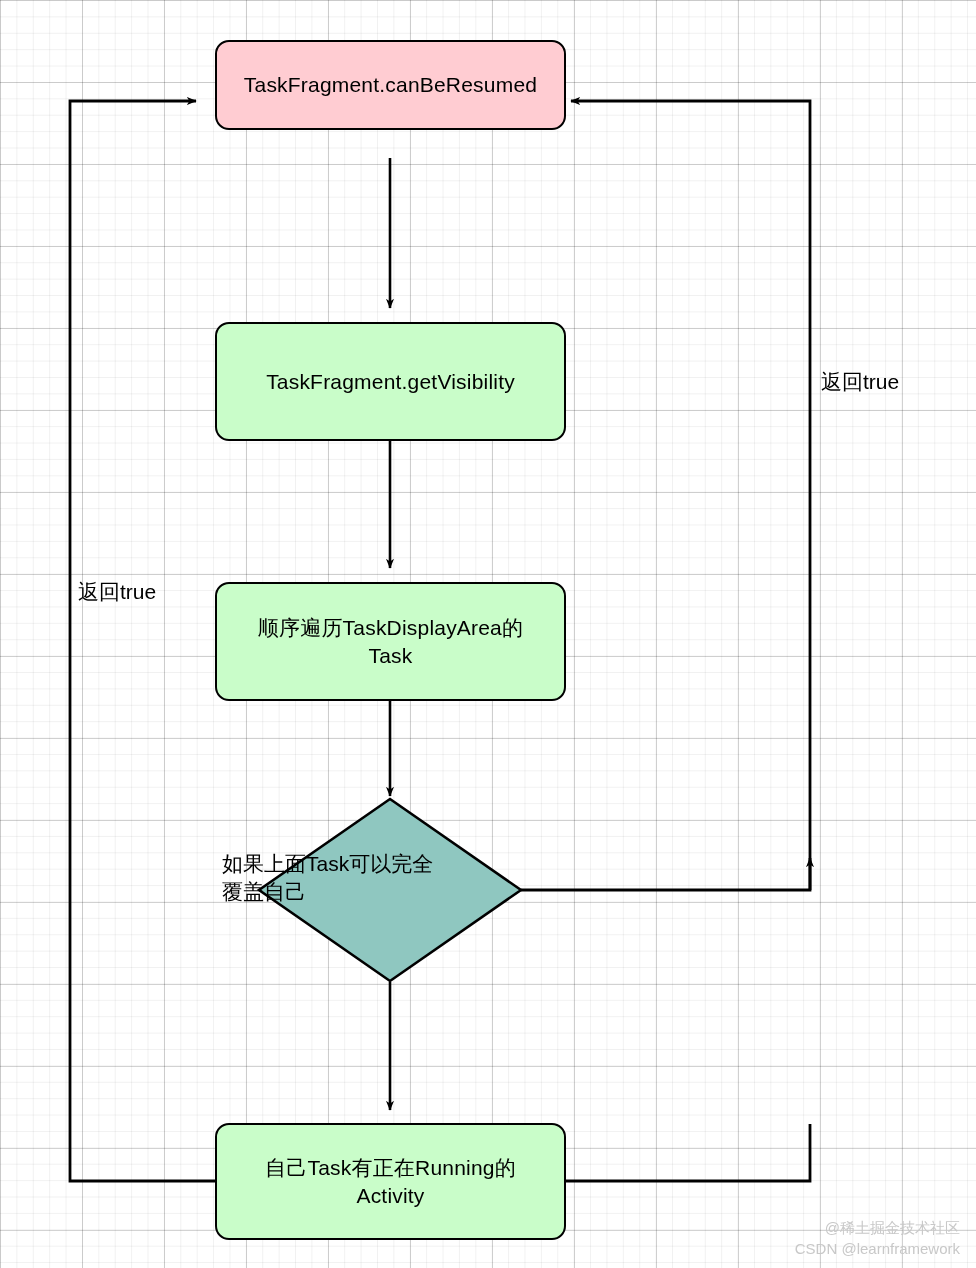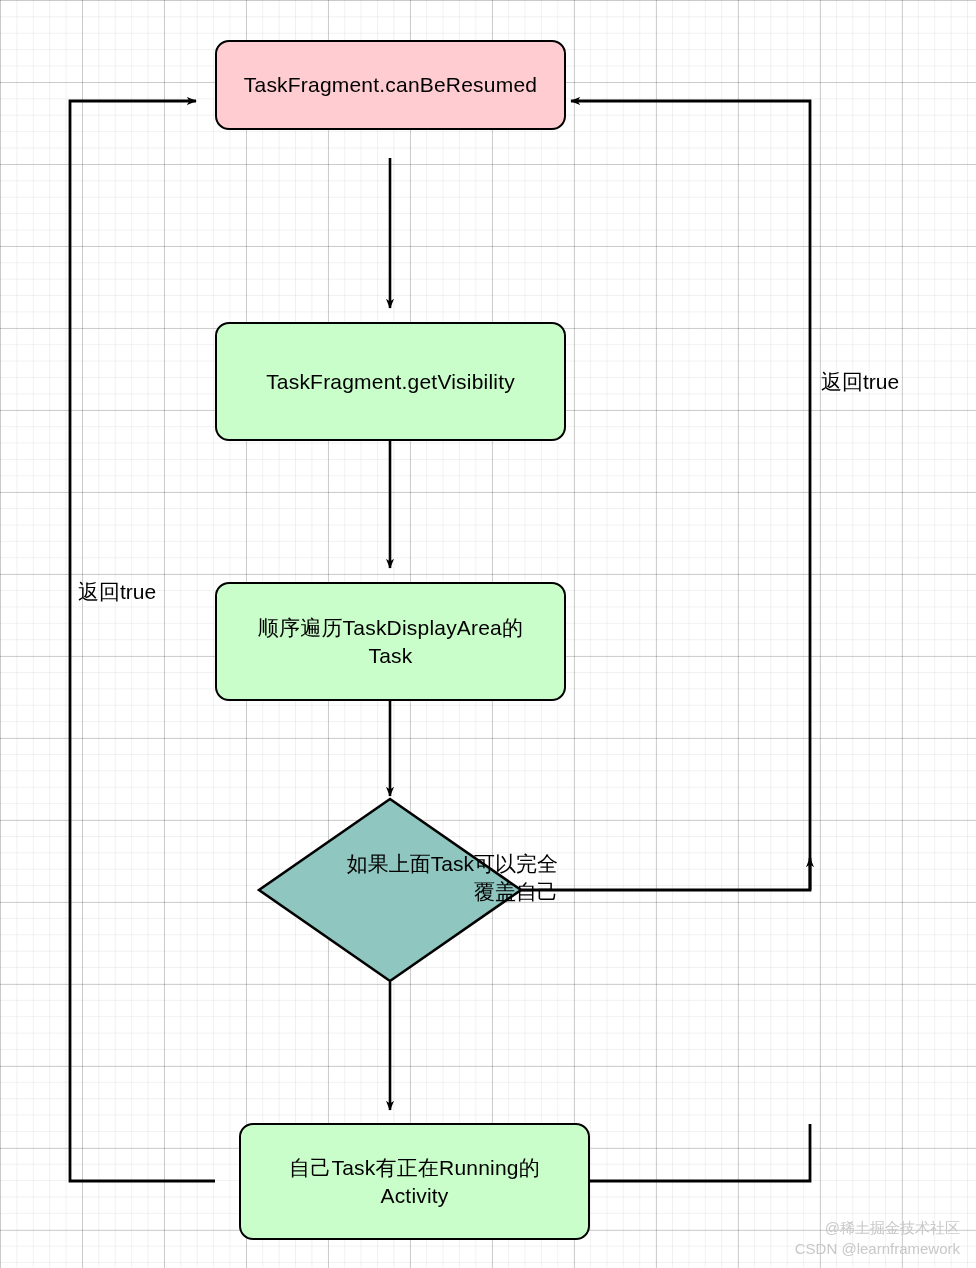--- a/index.html
+++ b/index.html
@@ -64,21 +64,21 @@
     left: 0; top: 0;
     width: 264px;
     height: 184px;
     overflow: visible;
   }
   .decision-label {
     position: absolute;
     left: -36px;
     top: 52px;
     width: 336px;
-    text-align: right;
+    text-align: left;
     font-size: 21px;
     line-height: 1.32;
     color: #000000;
     white-space: pre-line;
   }
   .edge-label {
     position: absolute;
     font-size: 21px;
     color: #000000;
     white-space: nowrap;
@@ -137,21 +137,21 @@
   </div>
 
   <div id="decision-wrap">
     <svg viewBox="0 0 264 184">
       <polygon points="132,1 263,92 132,183 1,92" fill="#8fc7c0" stroke="#000000" stroke-width="2.6"></polygon>
     </svg>
     <div class="decision-label">如果上面Task可以完全
 覆盖自己</div>
   </div>
 
-  <div class="node rounded node-green" style="left:215px; top:1123px; width:351px; height:117px;margin-left:24px;">
+  <div class="node rounded node-green" style="left:215px; top:1123px; width:351px; height:117px;">
     <span style="max-width:300px;">自己Task有正在Running的Activity</span>
   </div>
 
   <div class="edge-label" style="left:821px; top:368px;">返回true</div>
 
   <div class="edge-label" style="left:78px; top:578px;text-align:right;">返回true</div>
 
   <div id="watermark">
     <div>@稀土掘金技术社区</div>
     <div>CSDN @learnframework</div>

